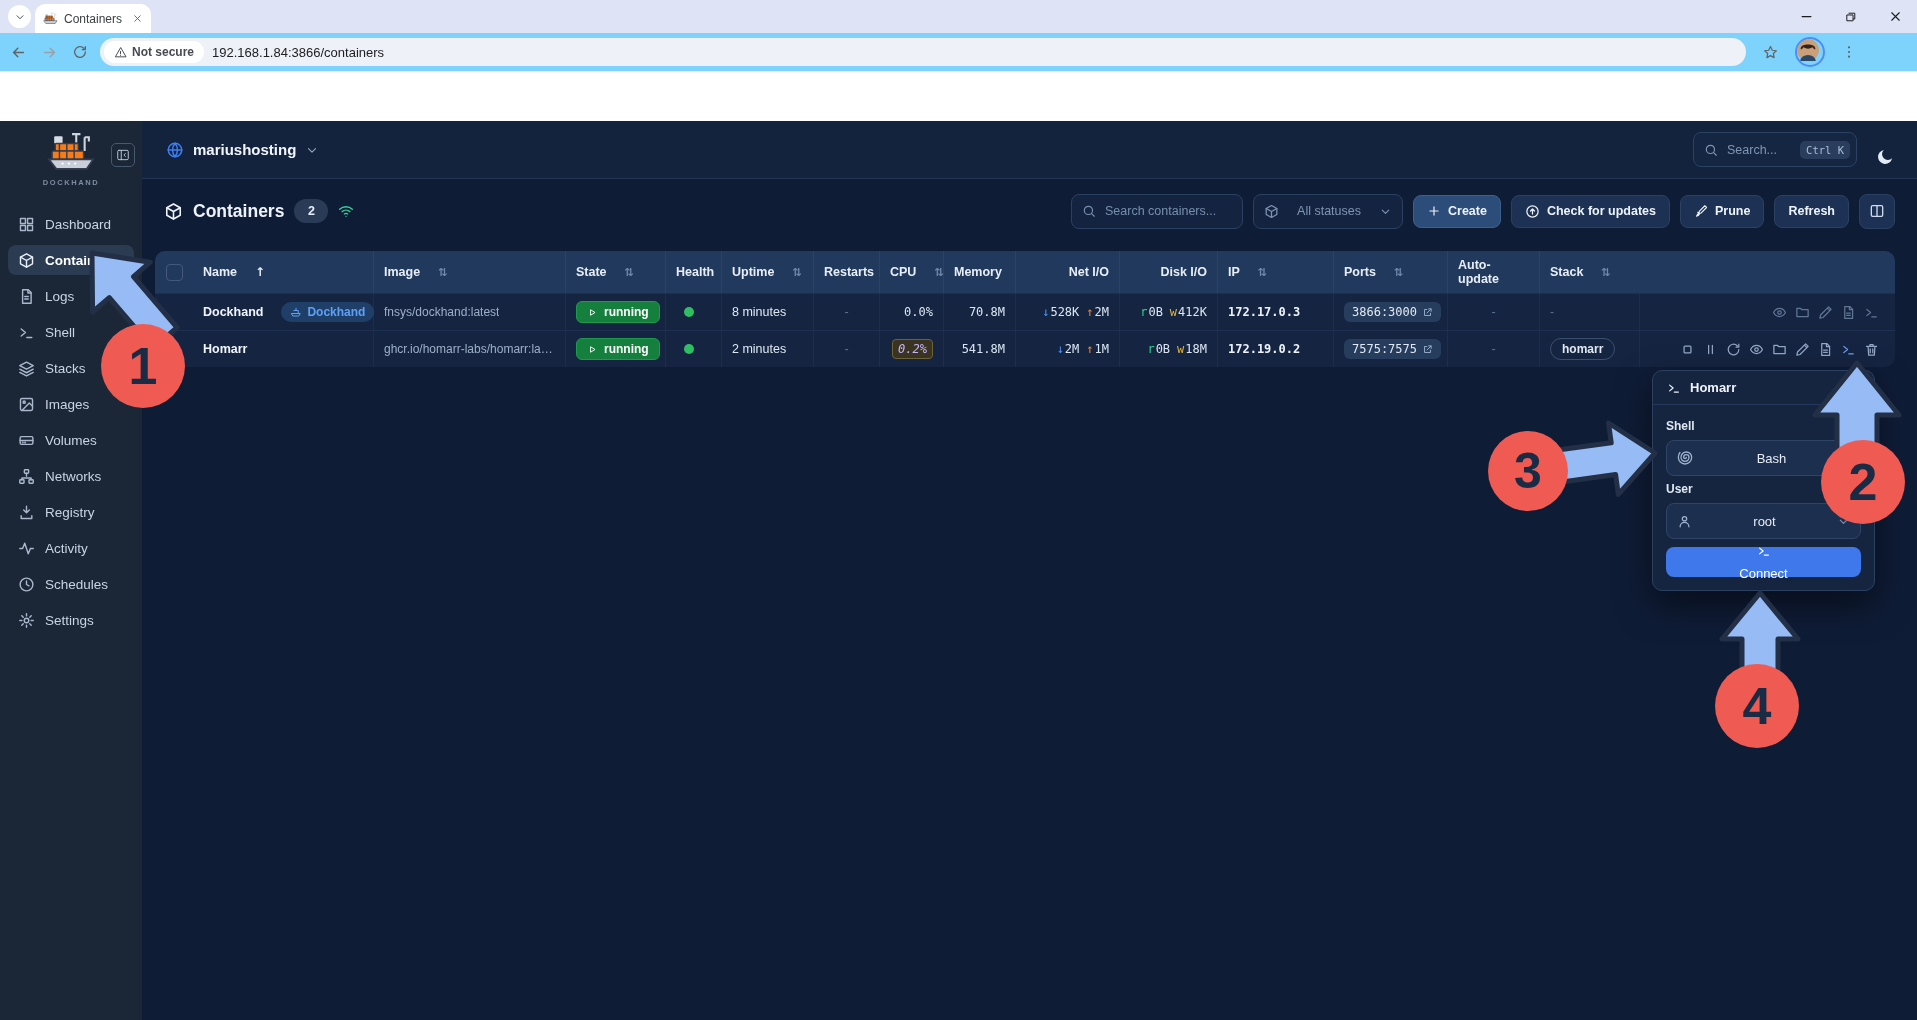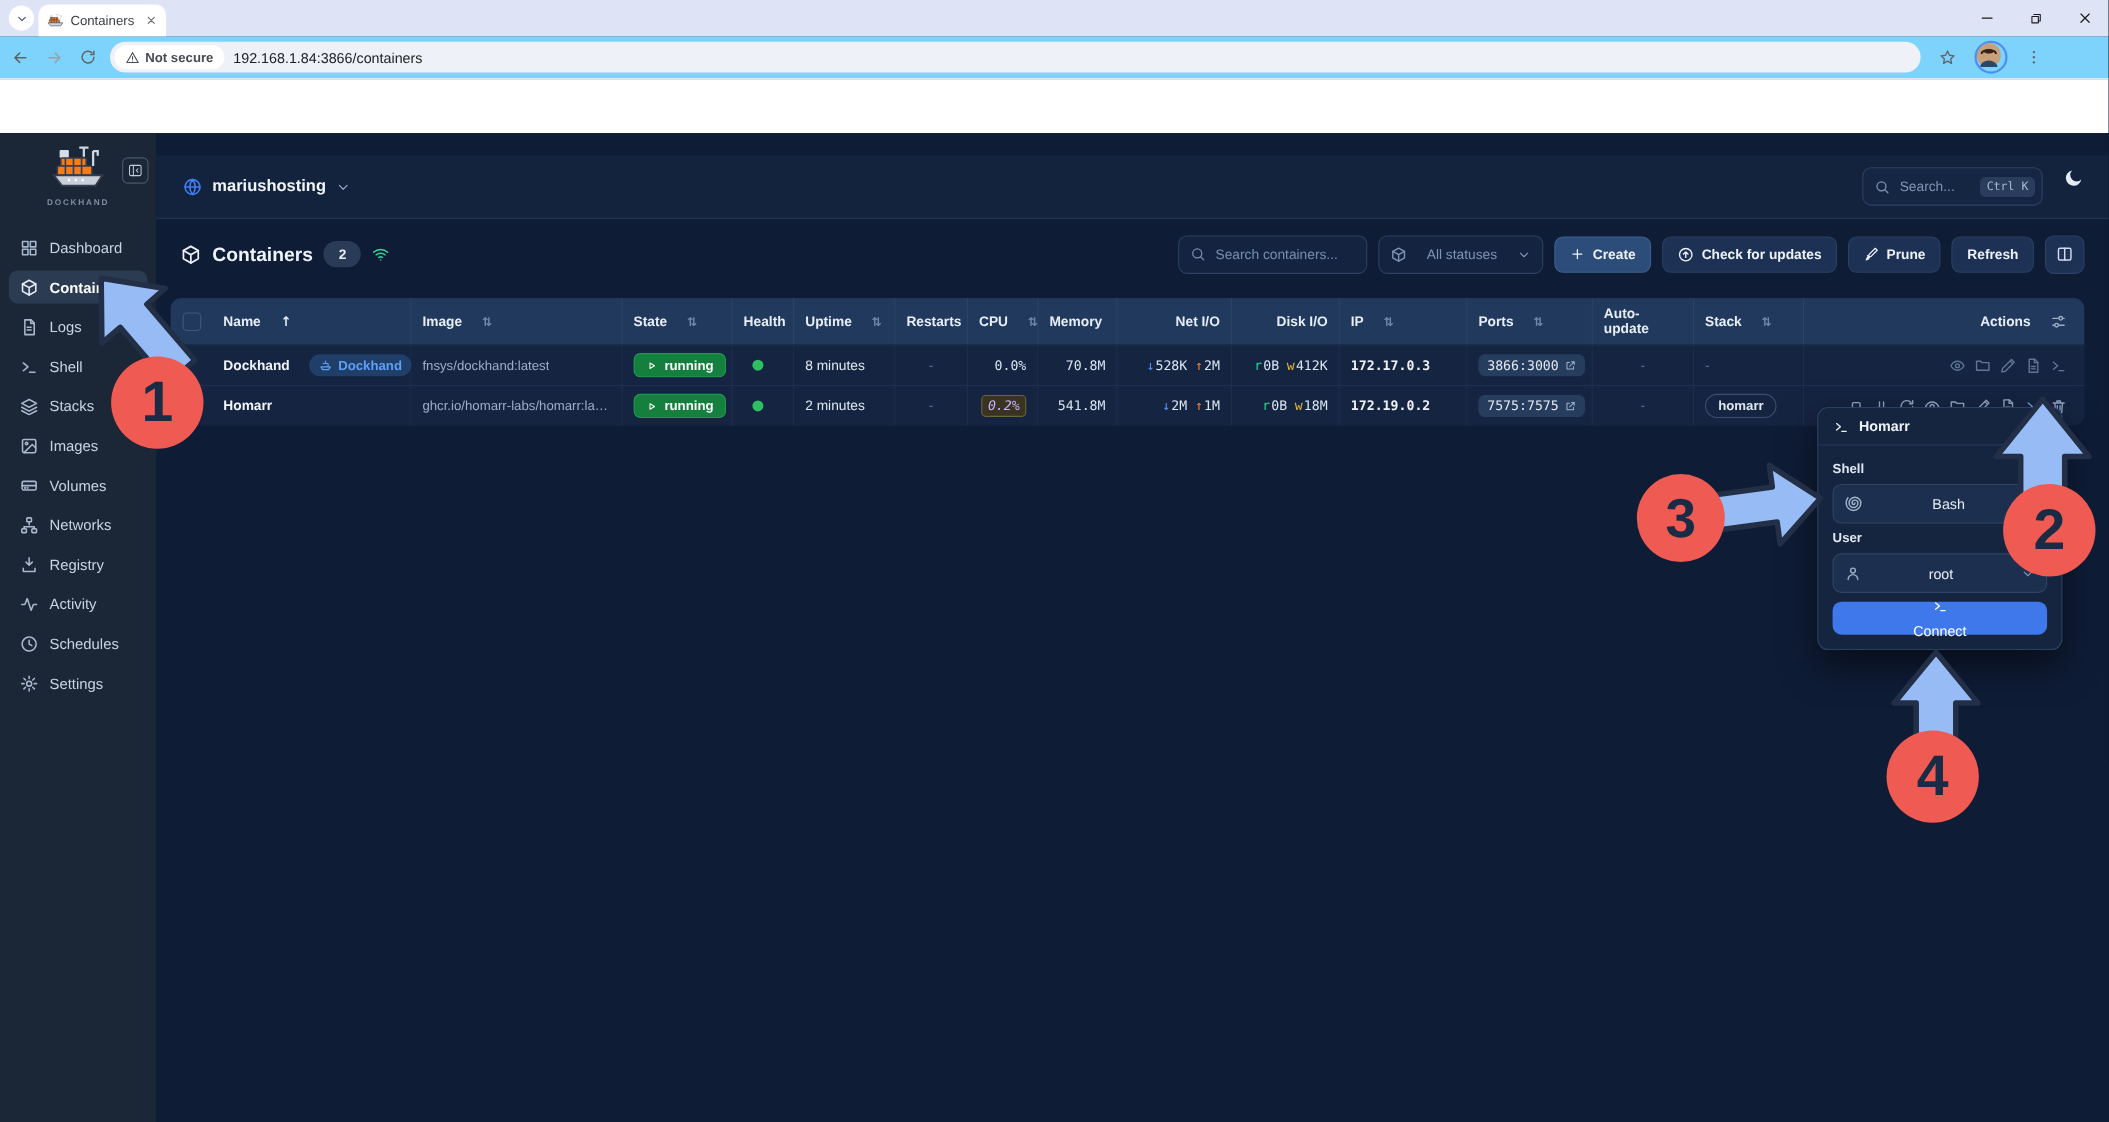--- a/index.html
+++ b/index.html
@@ -28,26 +28,26 @@
   .sidebar{width:142px;background:#1b2636;flex:none;position:relative;display:flex;flex-direction:column;}
   .logo{padding:10px 0 4px;text-align:center;position:relative;}
   .logotext{font-size:7.5px;font-weight:bold;letter-spacing:1.6px;color:#7e8da1;margin-top:1px;}
   .collapse{position:absolute;right:7px;top:22px;width:22px;height:22px;border:1.5px solid #47596e;border-radius:5px;color:#c2cedd;display:flex;align-items:center;justify-content:center;}
   .nav{margin-top:12px;}
   .navitem{height:30px;margin:6px 8px 0;border-radius:8px;display:flex;align-items:center;gap:10px;padding:0 10px;color:#c9d4e3;font-size:13.5px;}
   .navitem.active{background:#2b3b51;color:#fff;font-weight:bold;}
   .navitem .ic{color:#a9b8cc;}
   .navitem.active .ic{color:#e8eef7;}
 
-  .main{flex:1;display:flex;flex-direction:column;min-width:0;margin-top:20px;}
+  .main{flex:1;display:flex;flex-direction:column;min-width:0;}
   .wsbar{height:57px;background:#13223d;border-bottom:1px solid #223554;display:flex;align-items:center;padding:0 22px 0 24px;}
   .wsname{display:flex;align-items:center;gap:9px;color:#f2f6fb;font-size:15px;font-weight:bold;}
   .wsname .globe{color:#3f7ef0;}
   .wsname .chev{color:#8da3bf;}
-  .wsright{margin-left:auto;display:flex;align-items:flex-start;gap:18px;}
+  .wsright{margin-left:auto;display:flex;align-items:flex-end;gap:18px;}
   .gsearch{width:146px;height:33px;border:1px solid #2c4263;border-radius:8px;background:#152643;display:flex;align-items:center;gap:7px;padding:0 6px 0 10px;color:#7f95b2;}
   .gsearch input{flex:1;min-width:0;background:transparent;border:none;outline:none;color:#c7d4e6;font-size:12.5px;font-family:"Liberation Sans",sans-serif;}
   .gsearch input::placeholder{color:#7f95b2;}
   .kbd{background:#2a3d5c;border-radius:5px;padding:3px 6px;font-size:10.5px;color:#a9bdd9;font-family:"DejaVu Sans Mono",monospace;white-space:nowrap;}
   .moon{color:#e3ebf5;}
 
   .pagebar{height:48px;display:flex;align-items:center;padding:8px 22px 0 22px;gap:10px;}
   .ptitle{display:flex;align-items:center;gap:10px;color:#eef3fa;font-size:17.5px;font-weight:bold;}
   .countbadge{background:#2a3b58;border-radius:12px;min-width:34px;height:24px;display:flex;align-items:center;justify-content:center;font-size:12.5px;font-weight:bold;color:#e6edf7;}
   .wifi{color:#34d399;}
@@ -578,26 +578,20 @@
               <span>Ports</span>
               <span class="sort">⇅</span>
             </div>
           <div class="cell">
               <span>Auto-update</span>
             </div>
           <div class="cell">
               <span>Stack</span>
               <span class="sort">⇅</span>
             </div>
-          <div class="cell right" style="padding-right:16px">
-              <span>Actions</span>
-              <svg class="ic" width="15" height="15" style="color:#9db0c8">
-                <use href="#i-sliders"></use>
-              </svg>
-            </div>
         </div>
 
         <div class="grid trow">
           <div class="cell center"></div>
           <div class="cell">
               <span class="cname">Dockhand</span>
             <span class="chip">
                 <svg class="ic" width="12" height="12">
                   <use href="#i-boat"></use>
                 </svg>

